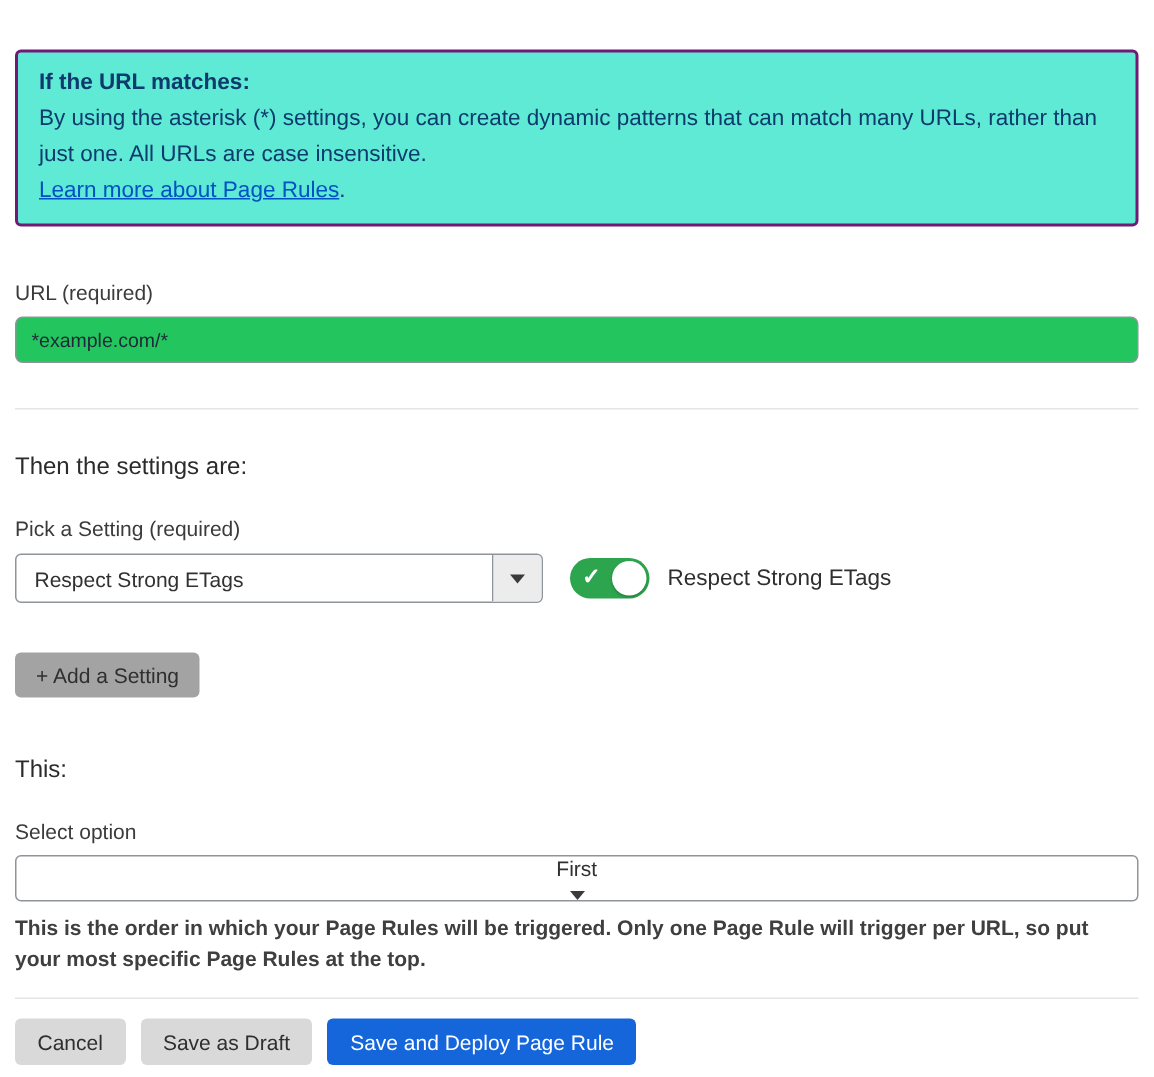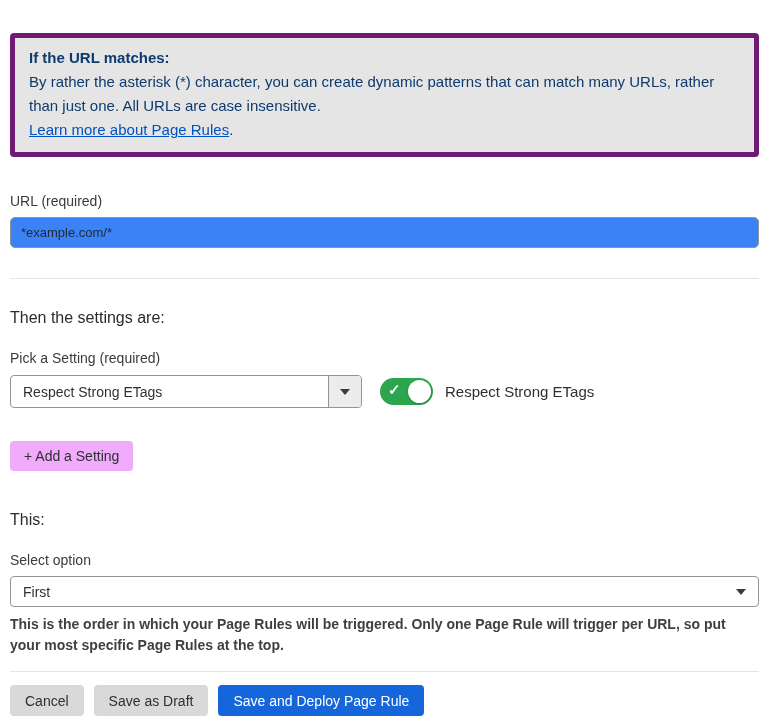--- a/index.html
+++ b/index.html
@@ -15,22 +15,22 @@
 
   .page-title {
     font-size: 20px;
     font-weight: 700;
     color: #2b2b2b;
     margin-top: 2px;
   }
 
   .info-box {
     margin-top: 23px;
-    background: #e5e5e5;
-    border: 5px solid #701a75;
+    background: #5eead4;
+    border: 2px solid #701a75;
     border-radius: 4px;
     padding: 8px 14px 10px 14px;
     color: #0e3a6d;
     font-size: 15px;
     line-height: 1.6;
   }
   .info-box .info-heading { font-weight: 700; }
   .info-box .info-link {
     color: #0051c3;
     text-decoration: underline;
@@ -41,21 +41,21 @@
     font-size: 14px;
     color: #3b3b3b;
   }
   .url-label { margin-top: 36px; }
 
   .url-input {
     display: block;
     width: 100%;
     height: 31px;
     margin-top: 8px;
-    background: #3b82f6;
+    background: #22c55e;
     border: 1px solid #8f949a;
     border-radius: 5px;
     padding: 0 10px;
     font-size: 13px;
     color: #1f2937;
     font-family: "Liberation Sans", sans-serif;
   }
 
   .divider {
     border: none;
@@ -140,21 +140,21 @@
     margin-left: 12px;
     font-size: 15px;
     color: #2f2f2f;
   }
 
   .add-setting-btn {
     margin-top: 33px;
     display: inline-block;
     height: 30px;
     padding: 0 14px;
-    background: #f0abfc;
+    background: #a3a3a3;
     border: none;
     border-radius: 4px;
     font-size: 14px;
     color: #2f2f2f;
     font-family: "Liberation Sans", sans-serif;
     cursor: pointer;
   }
 
   .order-heading { margin-top: 40px; }
 
@@ -165,20 +165,21 @@
     border: 1px solid #8f949a;
     border-radius: 4px;
     background: #ffffff;
     display: flex;
     align-items: center;
     justify-content: space-between;
     padding: 0 12px;
     font-size: 14px;
     color: #313131;
     cursor: pointer;
+    flex-direction: column;
   }
 
   .help-text {
     margin-top: 7px;
     font-size: 14px;
     line-height: 1.5;
     color: #3f3f3f;
     max-width: 749px;
     font-weight: bold;
   }
@@ -204,21 +205,21 @@
   .btn-primary { background: #1566db; color: #ffffff; }
 </style>
 </head>
 <body>
 
 <div class="container">
 
 
   <div class="info-box">
     <div class="info-heading">If the URL matches:</div>
-    <div class="info-body">By rather the asterisk (*) character, you can create dynamic patterns that can match many URLs, rather than just one. All URLs are case insensitive.</div>
+    <div class="info-body">By using the asterisk (*) settings, you can create dynamic patterns that can match many URLs, rather than just one. All URLs are case insensitive.</div>
     <div>
       <a class="info-link">Learn more about Page Rules</a><span>.</span>
     </div>
   </div>
 
   <div class="field-label url-label">URL (required)</div>
   <input class="url-input" type="text" value="*example.com/*" style="">
 
   <hr class="divider">
 

